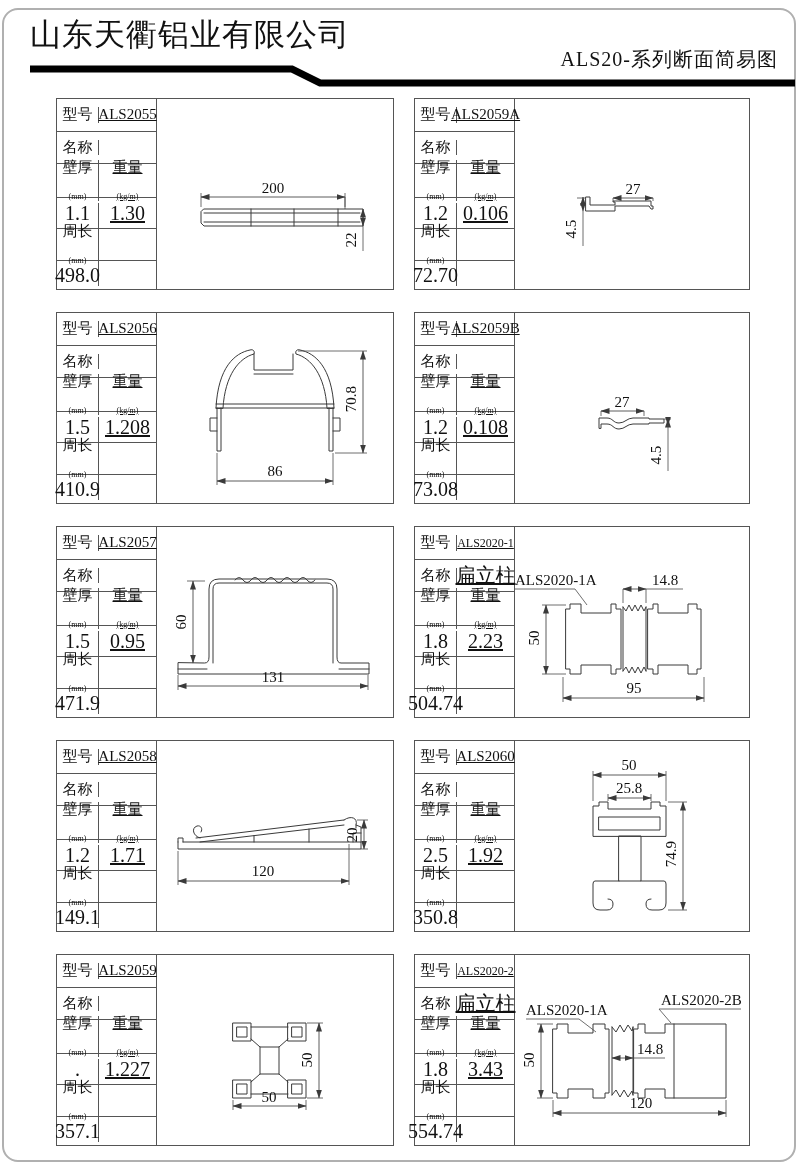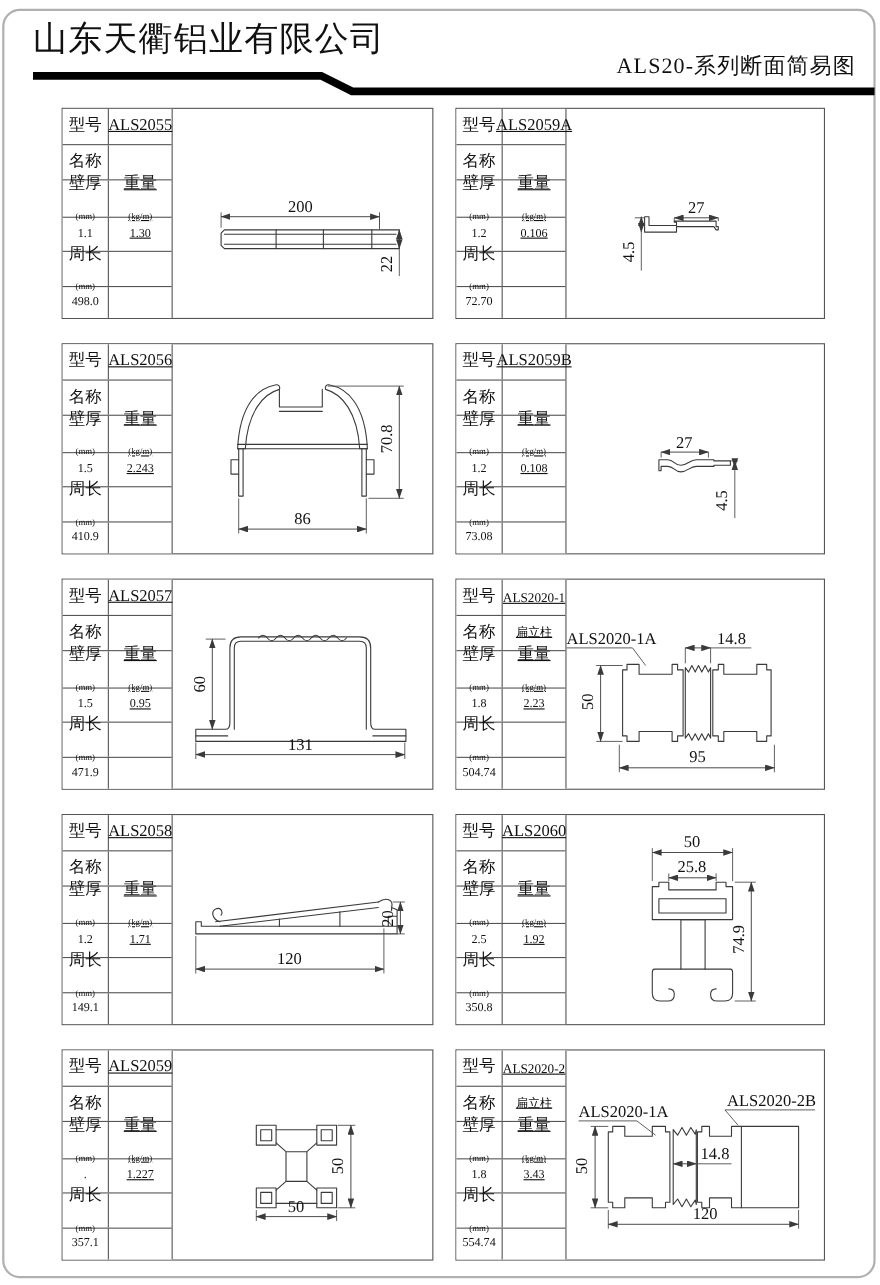--- a/index.html
+++ b/index.html
@@ -24,31 +24,31 @@
   .block{
     position:absolute;height:192px;border:1px solid #555;background:#fff;
     box-sizing:border-box;
   }
   .col-l{left:56px;width:338px;}
   .col-r{left:414px;width:336px;}
   .spec-table{
     position:absolute;left:0;top:0;width:100px;height:100%;
     border-right:1px solid #555;box-sizing:border-box;background:#fff;
   }
-  .tr{display:flex;border-bottom:1px solid #555;box-sizing:border-box;}
+  .tr{display:flex;border-bottom:1px solid #555;box-sizing:border-box;align-items:center;}
   .tr:last-child{border-bottom:none;}
   .r1{height:33px}.r2{height:32px}.r3{height:34px}.r4{height:31px}.r5{height:32px}.r6{height:28px}
   .td{
     box-sizing:border-box;display:flex;flex-direction:column;align-items:center;
     justify-content:center;line-height:1.05;overflow:visible;
   }
   .c1{width:42px;border-right:1px solid #555;flex:none;}
   .c2{flex:1;min-width:0;text-decoration:underline;}
   .lbl{font-size:15px;white-space:nowrap;}
-  .val{font-size:11px;white-space:nowrap;}
+  .val{font-size:20px;white-space:nowrap;}
   .model{font-size:15px;}
   .model-sm{font-size:12px;}
   .unit{font-size:8px;margin-top:17px;white-space:nowrap;}
   svg.diagram{position:absolute;top:0;overflow:visible;}
   .dg-l{left:100px;}
   .dg-r{left:98px;}
   svg text{
     font-family:"Liberation Serif","DejaVu Serif",serif;
     font-size:15px;fill:#111;
   }
@@ -185,21 +185,21 @@
           <span>壁厚</span>
           <span class="unit">(mm)</span>
         </div>
       <div class="td c2 lbl">
           <span>重量</span>
           <span class="unit">(kg/m)</span>
         </div>
     </div>
     <div class="tr r4">
         <div class="td c1 val">1.5</div>
-        <div class="td c2 val">2.243</div>
+        <div class="td c2 val">1.208</div>
       </div>
     <div class="tr r5">
         <div class="td c1 lbl">
           <span>周长</span>
           <span class="unit">(mm)</span>
         </div>
         <div class="td c2"></div>
       </div>
     <div class="tr r6">
         <div class="td c1 val">410.9</div>

